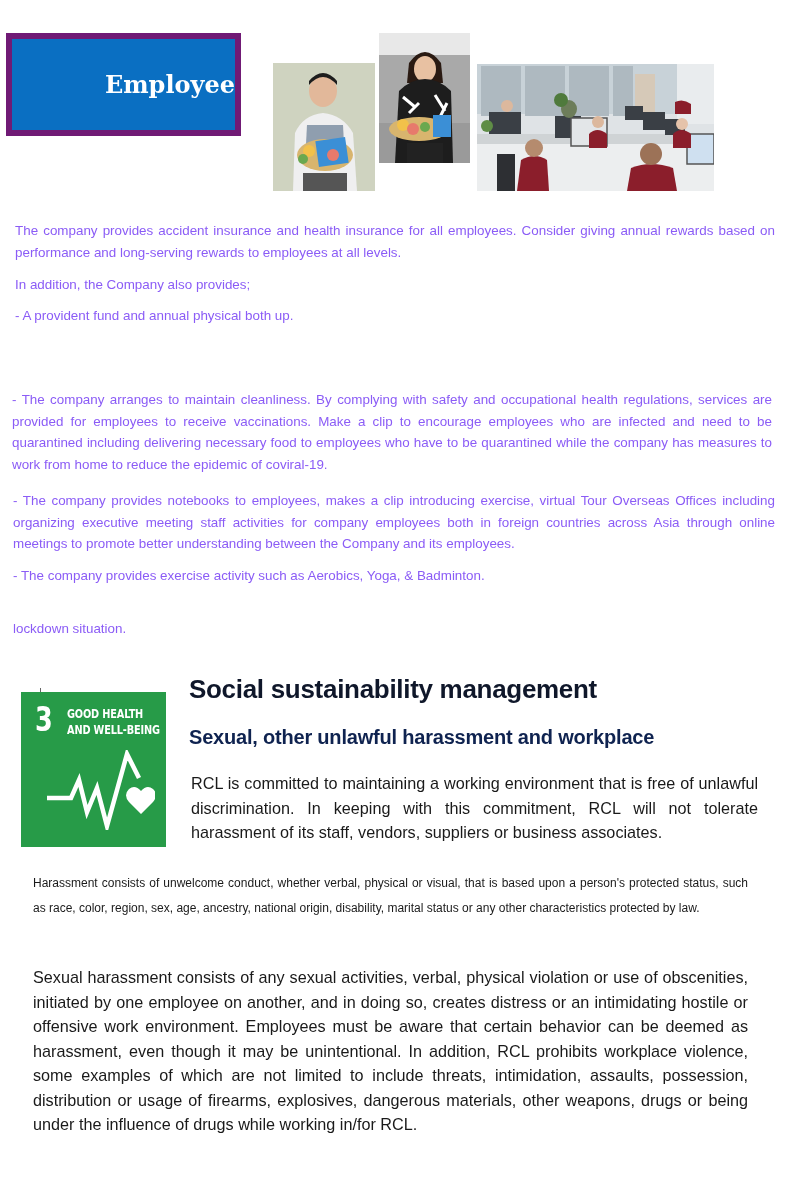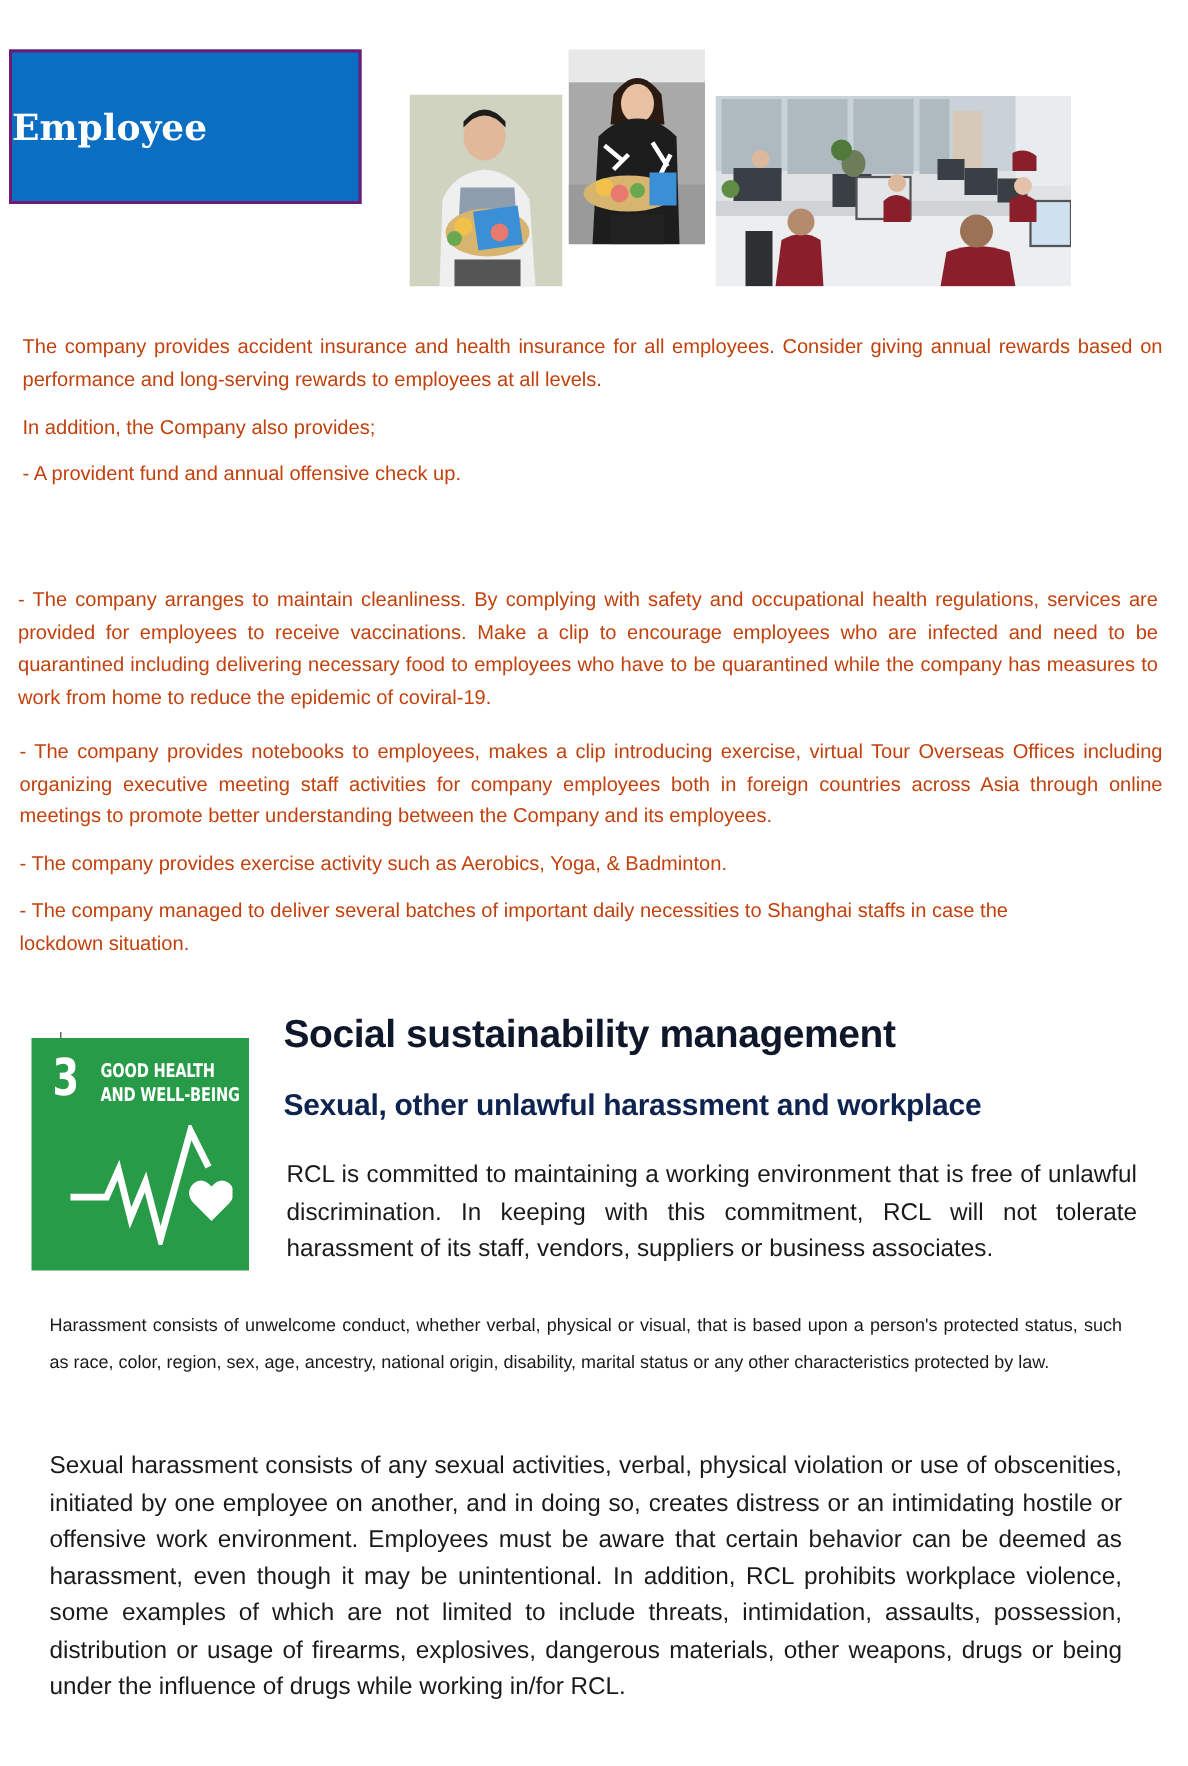--- a/index.html
+++ b/index.html
@@ -1,35 +1,35 @@
 <!DOCTYPE html>
 <html><head>
   <meta charset="utf-8">
   <style>
     * { box-sizing: border-box; margin: 0; padding: 0; }
     html, body { width: 792px; height: 1177px; background: #ffffff; overflow: hidden; }
     body { position: relative; font-family: "Liberation Sans", "DejaVu Sans", sans-serif; color: #1a1a1a; }
 
     .title-box {
       position: absolute; left: 6px; top: 33px; width: 235px; height: 103px;
-      background: #0a6fc2; border: 2px solid #701a75;
-      display: flex; flex-direction: column; align-items: flex-start; justify-content: center;
+      background: #0a6fc2; border: 6px solid #701a75;
+      display: flex; flex-direction: column; align-items: flex-end; justify-content: center;
       color: #ffffff; font-family: "DejaVu Serif", "Liberation Serif", serif; font-weight: bold;
       font-size: 24px; line-height: 33px; text-align: center;
     }
 
     .photo { position: absolute; overflow: hidden; }
     .photo svg { display: block; width: 100%; height: 100%; }
     .photo-1 { left: 273px; top: 63px; width: 102px; height: 128px; }
     .photo-2 { left: 379px; top: 33px; width: 91px; height: 130px; }
     .photo-3 { left: 477px; top: 64px; width: 237px; height: 127px; }
 
     .body-text {
       position: absolute; font-size: 13.4px; line-height: 21.5px; text-align: justify;
-      font-family: "Liberation Sans", sans-serif; color: #c2410c;
+      font-family: "Liberation Sans", sans-serif; color: #8b5cf6;
     }
     .p1 { left: 15px; top: 220px; width: 760px; }
     .p2 { left: 15px; top: 274px; width: 760px; }
     .p3 { left: 15px; top: 305px; width: 760px; }
     .p4 { left: 15px; top: 336px; width: 760px; }
     .p4 .cont { padding-left: 8px; display: block; }
     .p5 { left: 12px; top: 389px; width: 760px; }
     .p6 { left: 13px; top: 490px; width: 762px; }
     .p7 { left: 13px; top: 565px; width: 762px; }
     .p8 { left: 13px; top: 596px; width: 762px; text-align: left; }
@@ -152,28 +152,28 @@
     <circle cx="174" cy="90" r="11" fill="#9c7257"></circle>
     <circle cx="121" cy="58" r="6" fill="#dcb89d"></circle>
     <circle cx="205" cy="60" r="6" fill="#e5c3aa"></circle>
     <circle cx="30" cy="42" r="6" fill="#dcb89d"></circle>
     <rect x="20" y="90" width="18" height="37" fill="#2d2f33"></rect>
   </svg>
 </div>
 
 <p class="body-text p1">The company provides accident insurance and health insurance for all employees. Consider giving annual rewards based on performance and long-serving rewards to employees at all levels.</p>
 <p class="body-text p2">In addition, the Company also provides;</p>
-<p class="body-text p3">- A provident fund and annual offensive check up.</p>
+<p class="body-text p3">- A provident fund and annual physical both up.</p>
 <p class="body-text p4">
 </p>
 <p class="body-text p5">- The company arranges to maintain cleanliness. By complying with safety and occupational health regulations, services are provided for employees to receive vaccinations. Make a clip to encourage employees who are infected and need to be quarantined including delivering necessary food to employees who have to be quarantined while the company has measures to work from home to reduce the epidemic of coviral-19.</p>
 <p class="body-text p6">- The company provides notebooks to employees, makes a clip introducing exercise, virtual Tour Overseas Offices including organizing executive meeting staff activities for company employees both in foreign countries across Asia through online meetings to promote better understanding between the Company and its employees.</p>
 <p class="body-text p7">- The company provides exercise activity such as Aerobics, Yoga, &amp; Badminton.</p>
 <p class="body-text p8">
-  <span>- The company managed to deliver several batches of important daily necessities to Shanghai staffs in case the</span><br>
+  <br>
   <span>lockdown situation.</span>
 </p>
 
 <div class="sdg-tick"></div>
 <div class="sdg">
   <div class="sdg-num">3</div>
   <div class="sdg-label">
     <div>GOOD HEALTH</div>
     <div>AND WELL-BEING</div>
   </div>

